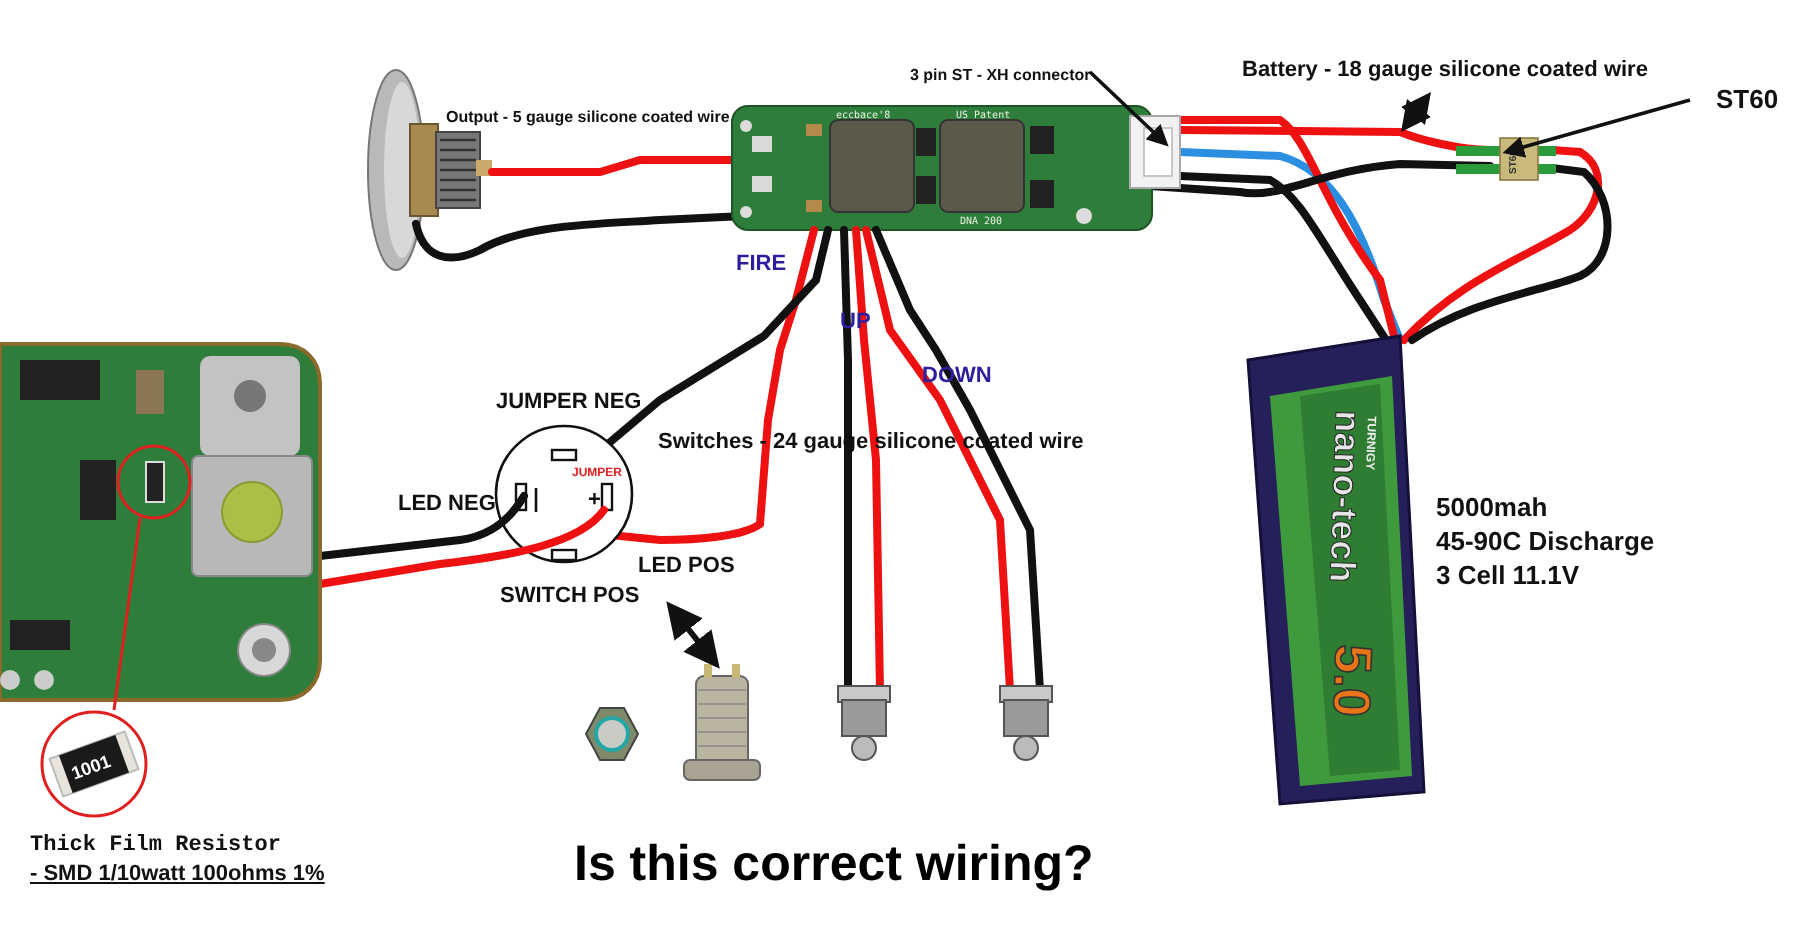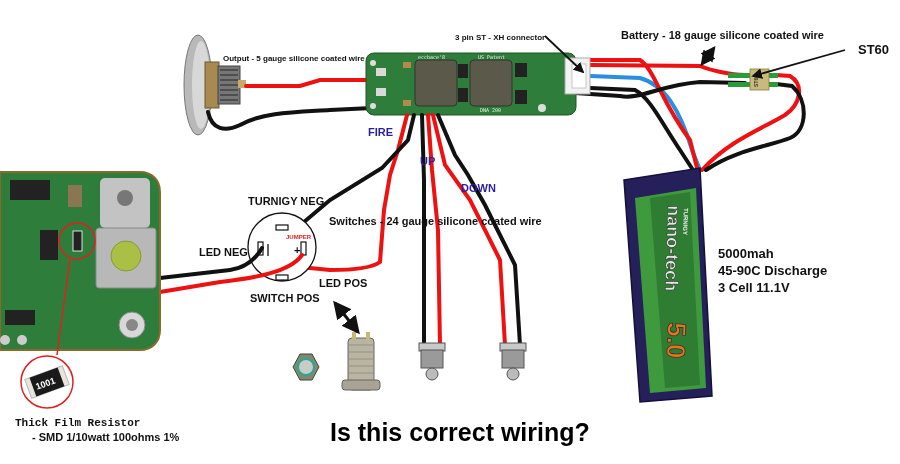--- a/index.html
+++ b/index.html
@@ -3,21 +3,21 @@
 <meta charset="utf-8">
 <style>
   html, body { margin: 0; padding: 0; background: #ffffff; }
   body { width: 900px; height: 464px; position: relative; overflow: hidden; font-family: "Liberation Sans", sans-serif; }
   #diagram { position: absolute; left: 0; top: 0; width: 900px; height: 464px; }
   .lbl { position: absolute; font-family: "Liberation Sans", sans-serif; font-weight: bold; color: #111; white-space: nowrap; }
   .sm { font-size: 8px; }
   .md { font-size: 11px; }
   .lg { font-size: 13px; line-height: 17px; }
   .blue { color: #2b1f9e; font-size: 11px; }
-  .title { font-size: 25px; color: #000; margin-left: 43px; }
+  .title { font-size: 25px; color: #000; }
   .jumper { font-size: 6px; color: #e02020; }
 </style>
 </head>
 <body>
 
 <svg id="diagram" viewBox="0 0 900 464" xmlns="http://www.w3.org/2000/svg">
 
   <g>
     <ellipse cx="198" cy="85" rx="14" ry="50" fill="#b9b9b9" stroke="#777" stroke-width="1"></ellipse>
     <ellipse cx="201" cy="85" rx="9" ry="44" fill="#d8d8d8"></ellipse>
@@ -196,28 +196,28 @@
 
 <div class="lbl sm" style="left:223px; top:54px;">Output - 5 gauge silicone coated wire</div>
 <div class="lbl sm" style="left:455px; top:33px;">3 pin ST - XH connector</div>
 <div class="lbl md" style="left:621px; top:29px;">Battery - 18 gauge silicone coated wire</div>
 <div class="lbl lg" style="left:858px; top:41px;">ST60</div>
 
 <div class="lbl blue" style="left:368px; top:126px;">FIRE</div>
 <div class="lbl blue" style="left:420px; top:155px;">UP</div>
 <div class="lbl blue" style="left:461px; top:182px;">DOWN</div>
 
-<div class="lbl md" style="left:248px; top:195px;">TURNIGY NEG</div>
+<div class="lbl md" style="left:248px; top:195px;">JUMPER NEG</div>
 <div class="lbl md" style="left:329px; top:205px;margin-top:10px;">Switches - 24 gauge silicone coated wire</div>
 <div class="lbl md" style="left:199px; top:246px;">LED NEG</div>
 <div class="lbl md" style="left:319px; top:246px;margin-top:31px;">LED POS</div>
 <div class="lbl md" style="left:250px; top:292px;">SWITCH POS</div>
 <div class="lbl jumper" style="left:286px; top:234px;">JUMPER</div>
 <div class="lbl md" style="left:294px; top:244px;">+</div>
 
 <div class="lbl lg" style="left:718px; top:245px;">5000mah</div>
 <div class="lbl lg" style="left:718px; top:262px;">45-90C Discharge</div>
 <div class="lbl lg" style="left:718px; top:279px;">3 Cell 11.1V</div>
 
 <div class="lbl md" style="left:15px; top:417px;font-family:Liberation Mono, monospace;">Thick Film Resistor</div>
-<div class="lbl md" style="left:32px; top:431px;">- SMD 1/10watt 100ohms 1%</div>
+<div class="lbl md" style="left:15px; top:431px;text-decoration:underline;">- SMD 1/10watt 100ohms 1%</div>
 
 <div class="lbl title" style="left:287px; top:418px;">Is this correct wiring?</div>
 
 </body></html>

